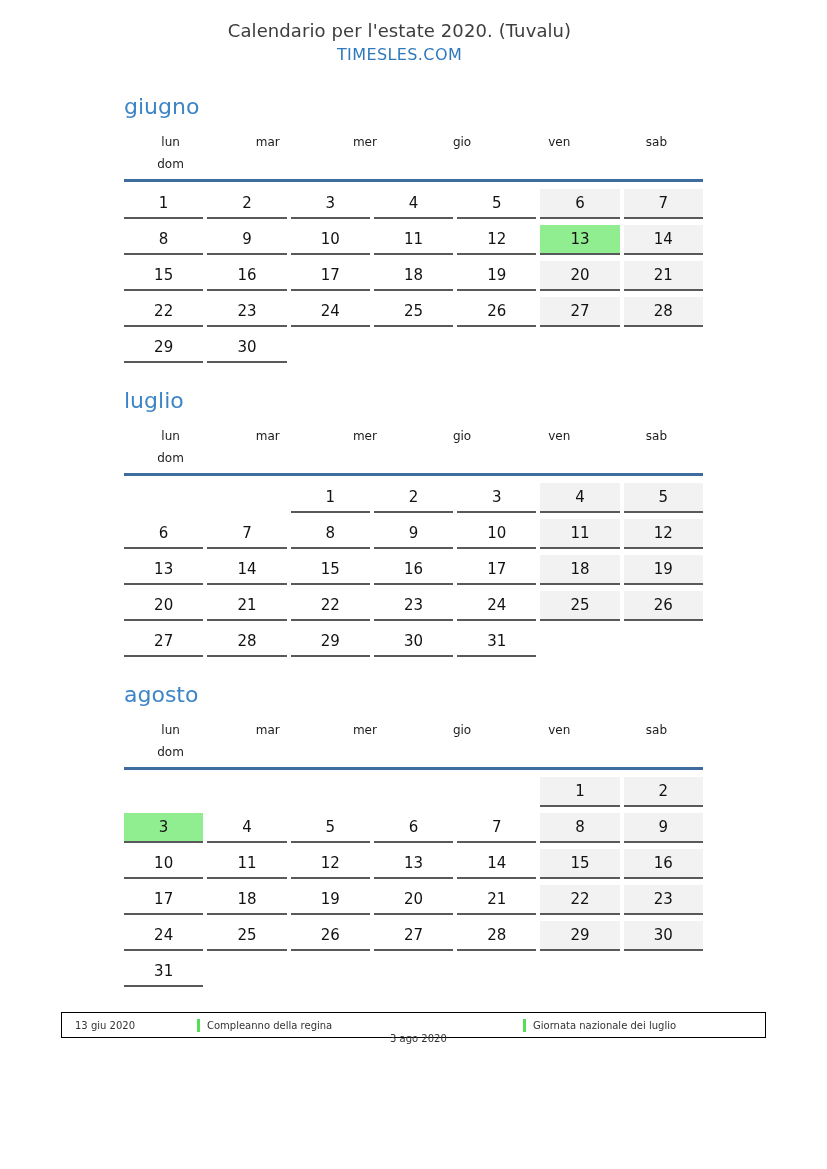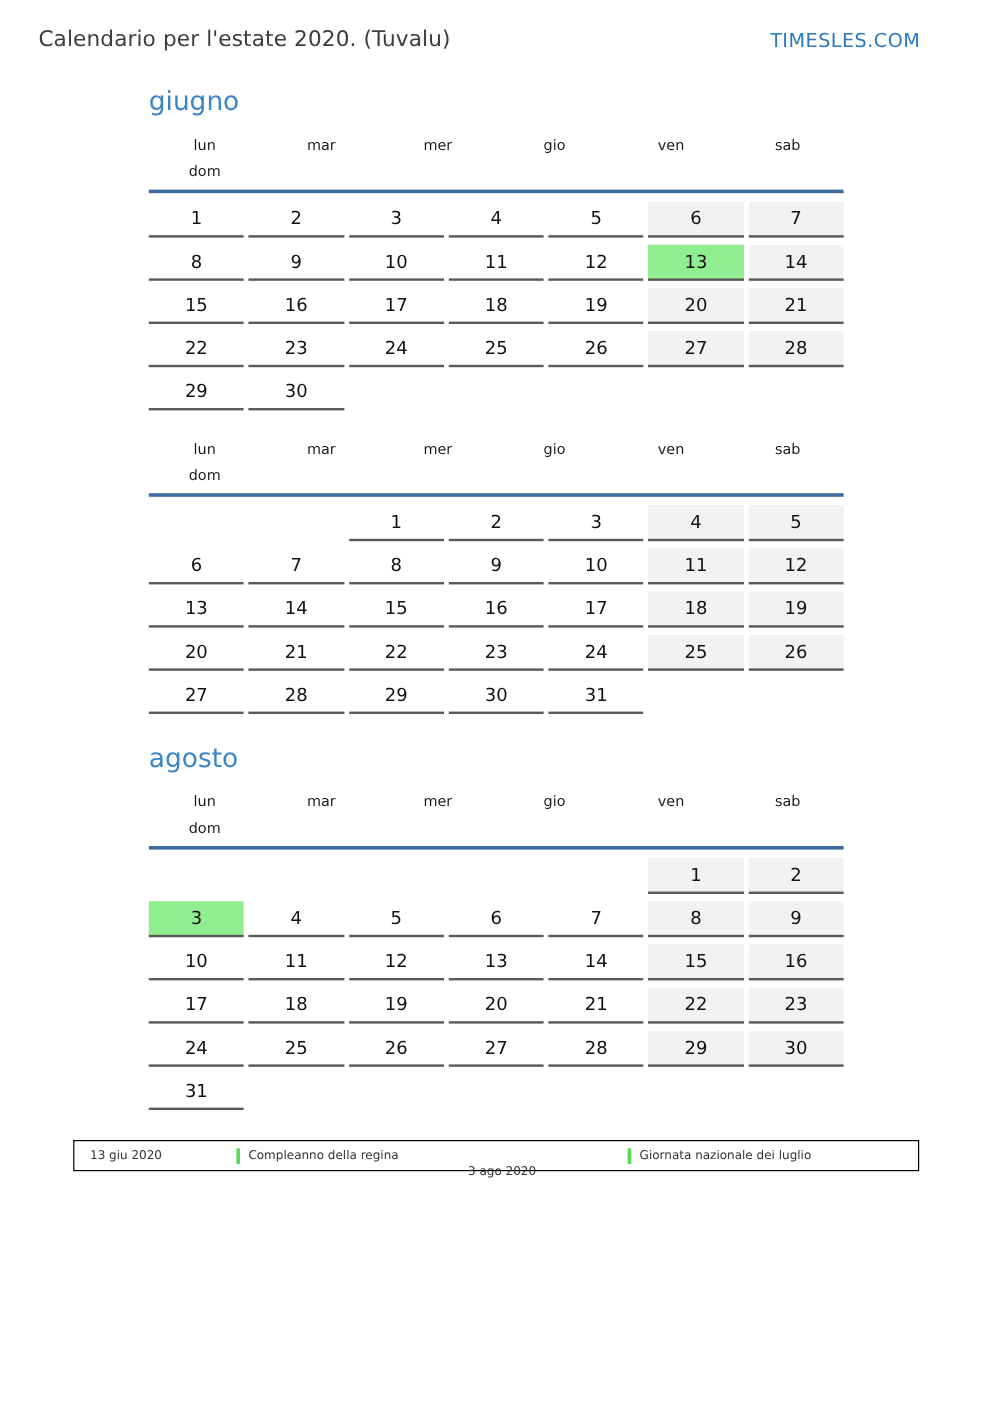--- a/index.html
+++ b/index.html
@@ -7,22 +7,23 @@
   body {
     width: 827px; height: 1169px;
     background: #ffffff;
     font-family: "DejaVu Sans", "Liberation Sans", sans-serif;
     position: relative;
     overflow: hidden;
   }
 
   
   .page-header {
-    display: flex; justify-content: space-between; align-items: flex-end;
+    display: flex; justify-content: space-between; align-items: center;
     padding: 20px 60px 0 32px;
+    flex-direction: column;
   }
   .page-title {
     margin: 0; font-size: 18px; font-weight: 500; color: #3d3d3d;
     letter-spacing: 0.1px;
   }
   .brand-link {
     font-size: 16px; color: var(--brand-blue, #2e79bd);
     text-decoration: none; letter-spacing: 0.4px; margin-top: 4px;
     font-weight: 500;
   }
@@ -137,20 +138,21 @@
           <div class="cell">30</div>
           <div class="cell empty"></div>
           <div class="cell empty"></div>
           <div class="cell empty"></div>
           <div class="cell empty"></div>
           <div class="cell empty"></div>
         </div>
       </div>
     </section>
     <section class="month-block">
+      <h2 class="month-title">luglio</h2>
       <div class="weekday-row">
         <span class="weekday">lun</span>
         <span class="weekday">mar</span>
         <span class="weekday">mer</span>
         <span class="weekday">gio</span>
         <span class="weekday">ven</span>
         <span class="weekday">sab</span>
         <span class="weekday">dom</span>
       </div>
       <div class="rule"></div>

